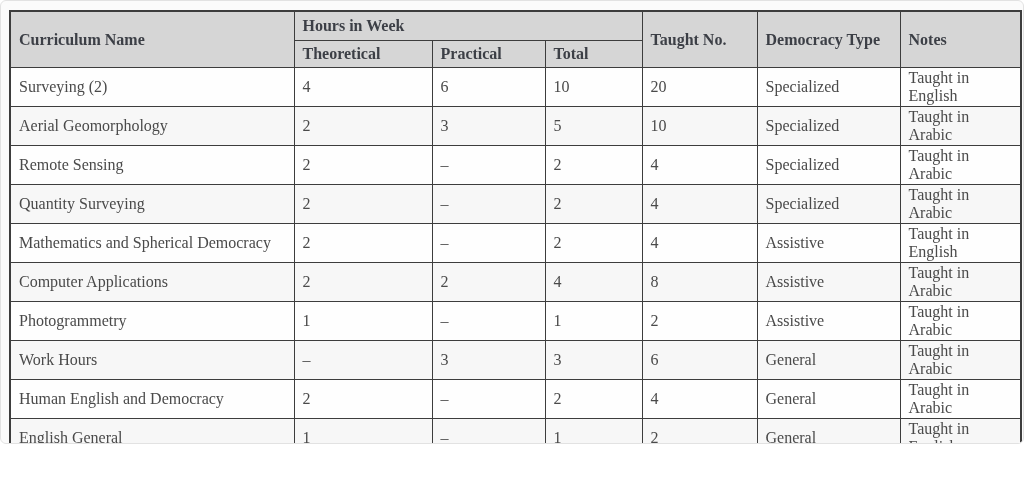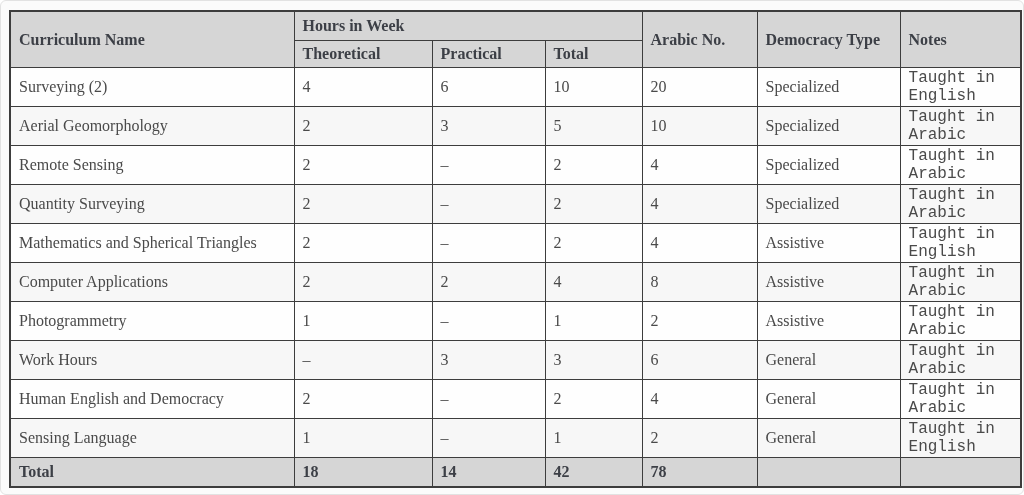--- a/index.html
+++ b/index.html
@@ -4,21 +4,21 @@
 <style>
   html, body {
     margin: 0;
     padding: 0;
     background: #ffffff;
     font-family: "Liberation Serif", "DejaVu Serif", serif;
   }
   .frame {
     box-sizing: border-box;
     width: 1024px;
-    height: 495px;
+    height: 444px;
     background: #fbfbfb;
     border: 1px solid #e2e2e2;
     border-radius: 6px;
     overflow: hidden;
     padding: 9px 0 0 8px;
   }
   table.curriculum {
     border-collapse: collapse;
     table-layout: fixed;
     width: 1011px;
@@ -42,21 +42,20 @@
   }
   thead tr.group-row th { height: 28px; }
   thead tr.sub-row th { height: 26px; }
   tbody td { height: 38px; }
   tbody tr:nth-child(even) td { background: #f7f7f7; }
   tbody tr:nth-child(odd) td { background: #fefefe; }
   td.notes-cell {
     line-height: 1.15;
     padding-top: 1px;
     padding-bottom: 1px;
-    font-family: Liberation Mono, monospace;
   }
   tfoot td {
     background: #d6d6d6;
     font-weight: bold;
     color: #3c3f46;
     height: 28px;
   }
 </style>
 </head>
 <body>
@@ -69,21 +68,21 @@
       <col style="width:113px">
       <col style="width:97px">
       <col style="width:115px">
       <col style="width:143px">
       <col style="width:121px">
     </colgroup>
     <thead>
       <tr class="group-row">
         <th rowspan="2">Curriculum Name</th>
         <th colspan="3">Hours in Week</th>
-        <th rowspan="2">Arabic No.</th>
+        <th rowspan="2">Taught No.</th>
         <th rowspan="2">Democracy Type</th>
         <th rowspan="2">Notes</th>
       </tr>
       <tr class="sub-row">
         <th>Theoretical</th>
         <th>Practical</th>
         <th>Total</th>
       </tr>
     </thead>
     <tbody>
@@ -121,21 +120,21 @@
     <td>Quantity Surveying</td>
     <td>2</td>
     <td>–</td>
     <td>2</td>
     <td>4</td>
     <td>Specialized</td>
     <td class="notes-cell">Taught in Arabic</td>
   </tr>
 
   <tr>
-    <td>Mathematics and Spherical Triangles</td>
+    <td>Mathematics and Spherical Democracy</td>
     <td>2</td>
     <td>–</td>
     <td>2</td>
     <td>4</td>
     <td>Assistive</td>
     <td class="notes-cell">Taught in English</td>
   </tr>
 
   <tr>
     <td>Computer Applications</td>
@@ -171,21 +170,21 @@
     <td>Human English and Democracy</td>
     <td>2</td>
     <td>–</td>
     <td>2</td>
     <td>4</td>
     <td>General</td>
     <td class="notes-cell">Taught in Arabic</td>
   </tr>
 
   <tr>
-    <td>Sensing Language</td>
+    <td>English General</td>
     <td>1</td>
     <td>–</td>
     <td>1</td>
     <td>2</td>
     <td>General</td>
     <td class="notes-cell">Taught in English</td>
   </tr>
 </tbody>
     <tfoot>
       <tr>

